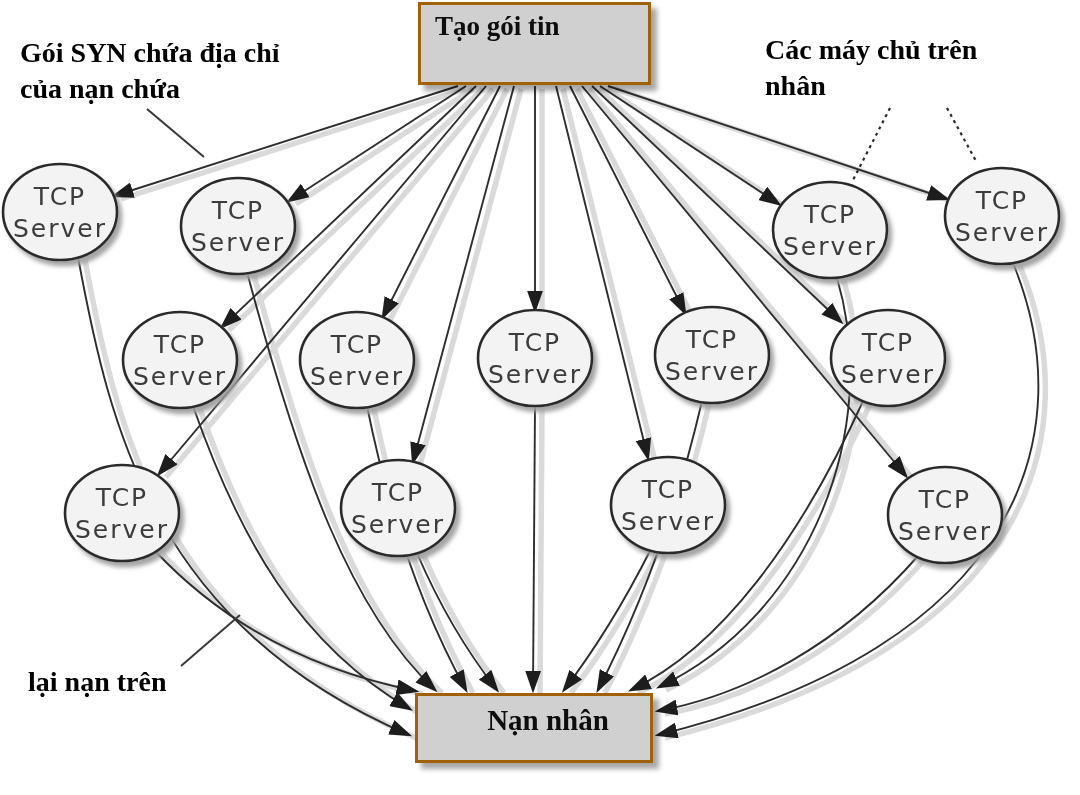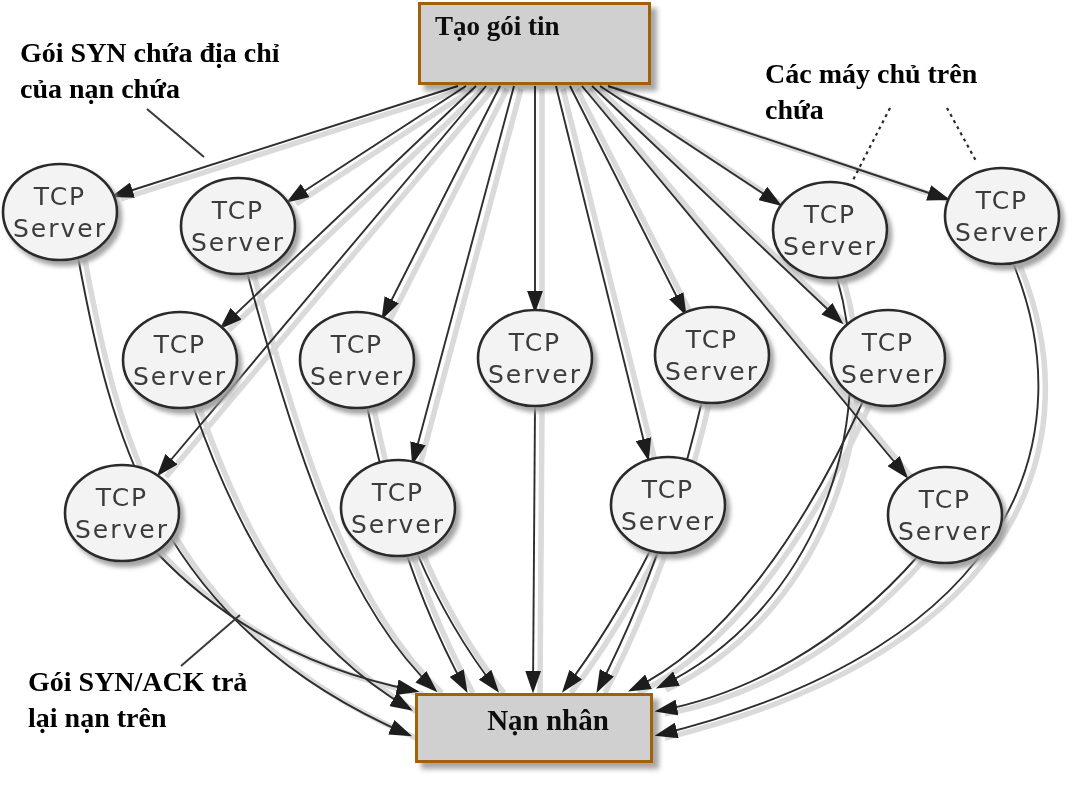--- a/index.html
+++ b/index.html
@@ -34,21 +34,21 @@
     font-size:29px;text-align:center;padding-top:8px;padding-left:28px;}
   .attacker-box span,.victim-box span{display:block;}
 
   
   .note{
     position:absolute;z-index:2;color:#000;font-weight:bold;
     font-size:28px;line-height:36px;white-space:nowrap;
   }
   .note span{display:block;}
   .note-top-left{left:20px;top:10px;margin-top:25px;}
-  .note-top-right{left:765px;top:32px;margin-top:24px;}
+  .note-top-right{left:765px;top:32px;}
   .note-bottom-left{left:28px;top:664px;}
 </style>
 </head>
 <body>
 
 <div class="stage">
 
   <svg width="1080" height="795" viewBox="0 0 1080 795">
     <defs>
       <marker id="ah" viewBox="0 0 10 7" refX="8.5" refY="3.5" markerWidth="12" markerHeight="8.4" orient="auto-start-reverse">
@@ -202,20 +202,19 @@
   <div class="box victim-box">
     <span>Nạn nhân</span>
   </div>
 
   <div class="note note-top-left">
     <span>Gói SYN chứa địa chỉ</span>
     <span>của nạn chứa</span>
   </div>
   <div class="note note-top-right">
     <span>Các máy chủ trên</span>
-    <span>chứa</span>
+    <span>nhân</span>
   </div>
   <div class="note note-bottom-left">
-    <span>Gói SYN/ACK trả</span>
     <span>lại nạn trên</span>
   </div>
 
 </div>
 
 </body></html>

